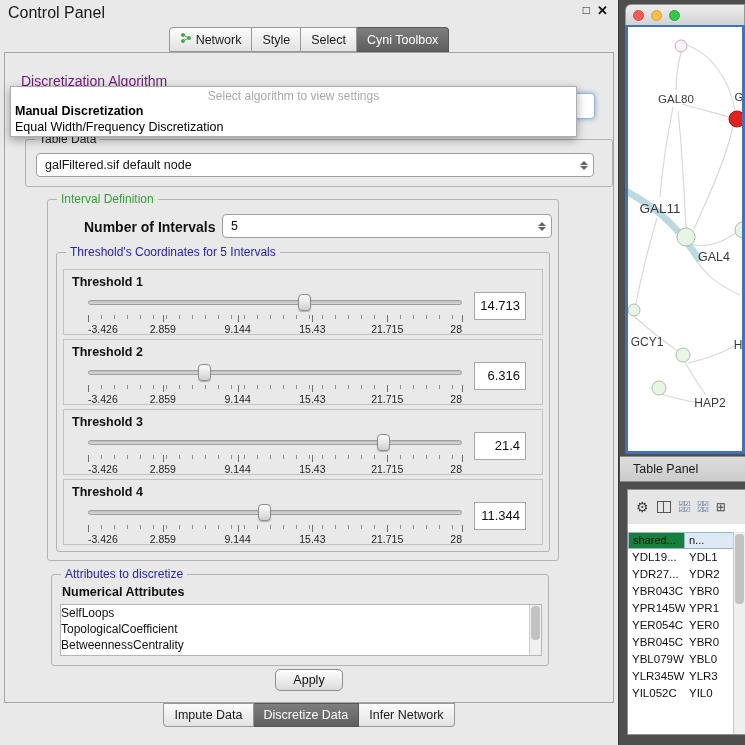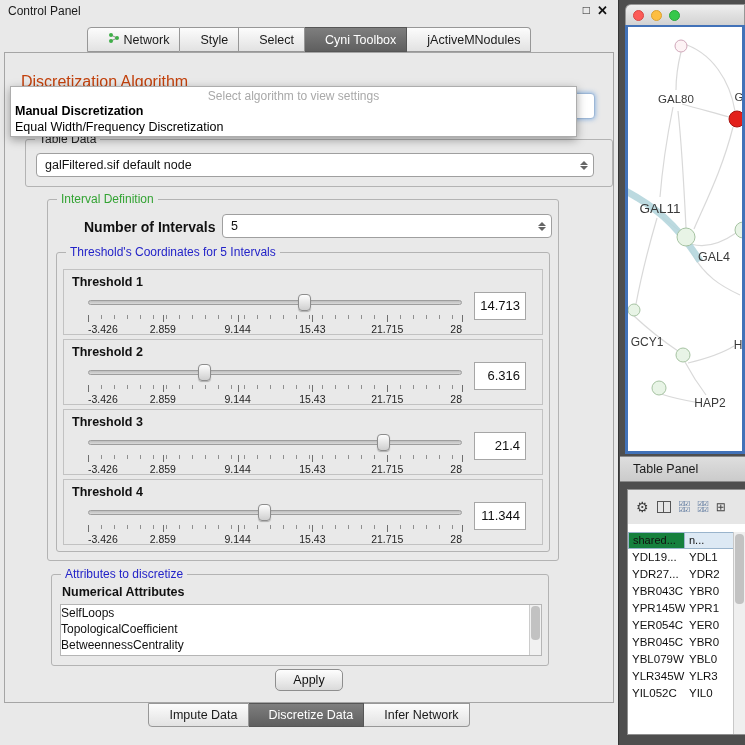--- a/index.html
+++ b/index.html
@@ -7,42 +7,42 @@
   body {
     position:relative; background:#4e4e4e;
     font-family:"Liberation Sans", sans-serif; overflow:hidden; color:#111;
   }
   
   #control-panel {
     position:absolute; left:0; top:0; width:619px; height:745px;
     background:#e9e9e9; border-right:1px solid #353535;
   }
   .cp-titlebar { position:relative; height:22px; }
-  .cp-title { position:absolute; left:8px; top:4px; font-size:12px; color:#1a1a1a; }
+  .cp-title { position:absolute; left:8px; top:4px; font-size:16px; color:#1a1a1a; }
   .cp-float { position:absolute; right:28px; top:3px; font-size:12px; color:#222; cursor:default; }
   .cp-close { position:absolute; right:10px; top:3px; font-size:13px; font-weight:bold; color:#111; cursor:default; }
   .cp-tabs { position:absolute; top:27px; left:0; right:0; display:flex; justify-content:center; z-index:5; }
   .tab {
-    font-size:12.5px; padding:4px 10px 4px 20px; color:#1a1a1a;
+    font-size:12.5px; padding:4px 10px 4px 10px; color:#1a1a1a;
     background:linear-gradient(#fcfcfc,#e2e2e2);
     border:1px solid #979797; border-left:none;
     display:flex; align-items:center; gap:4px; cursor:default; white-space:nowrap;
   }
   .cp-tabs .tab:first-child { border-left:1px solid #979797; border-radius:4px 0 0 0; }
   .cp-tabs .tab:last-child  { border-radius:0 4px 0 0; }
   .tab.selected { background:linear-gradient(#7e7e7e,#5f5f5f); color:#fff; border-color:#565656; }
   .cp-bottom-tabs { position:absolute; top:703px; left:0; right:0; display:flex; justify-content:center; }
   .cp-bottom-tabs .tab:first-child { border-left:1px solid #979797; border-radius:0 0 0 4px; }
   .cp-bottom-tabs .tab:last-child  { border-radius:0 0 4px 0; }
   .cp-content {
     position:absolute; left:4px; top:52px; width:610px; height:651px;
     border:1px solid #a5a5a5; background:#e9e9e9;
   }
   
-  #algo-label { position:absolute; left:16px; top:20px; font-size:16px; color:#c2410c; }
+  #algo-label { position:absolute; left:16px; top:20px; font-size:14px; color:#701a75; }
   #algo-combo {
     position:absolute; left:18px; top:40px; width:572px; height:26px;
     background:#fff; border:1px solid #9db7d6; border-radius:4px;
     box-shadow:0 0 5px rgba(90,150,220,.8);
   }
   #algo-popup {
     position:absolute; left:5px; top:33px; width:567px; height:51px; z-index:40;
     background:#fff; border:1px solid #adadad; box-shadow:0 3px 9px rgba(0,0,0,.35);
   }
   .popup-placeholder { text-align:center; color:#a9a9a9; font-size:12px; padding-top:2px; height:15px; }
@@ -184,23 +184,20 @@
       <span>Network</span>
     </div>
     <div class="tab">
         <span>Style</span>
       </div>
     <div class="tab">
         <span>Select</span>
       </div>
     <div class="tab selected">
         <span>Cyni Toolbox</span>
-      </div>
-    <div class="tab">
-        <span>jActiveMNodules</span>
       </div>
   </div>
 
   <div class="cp-content">
 
     <div id="algo-label">Discretization Algorithm</div>
     <div id="algo-combo"></div>
 
     <div id="algo-popup">
       <div class="popup-placeholder">Select algorithm to view settings</div>

